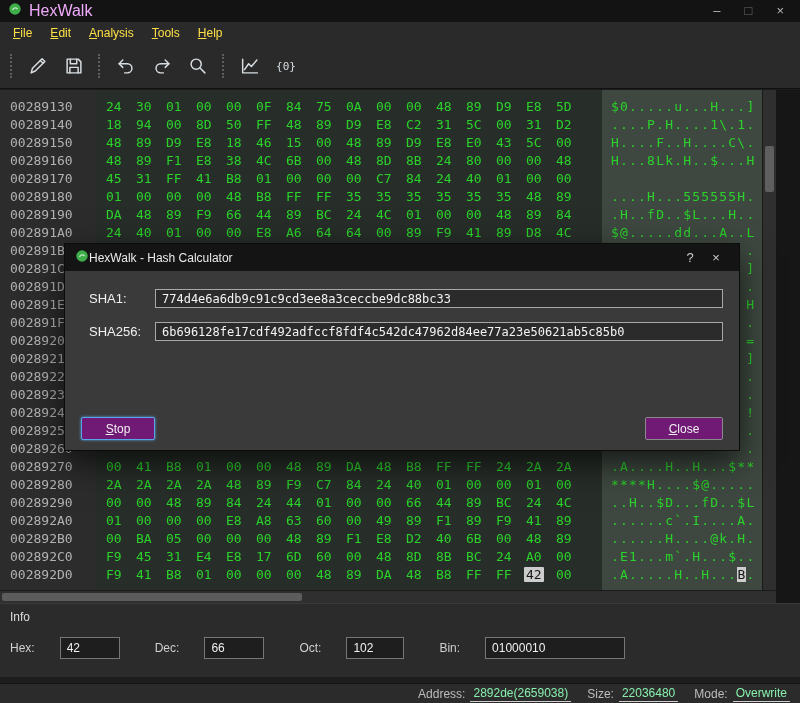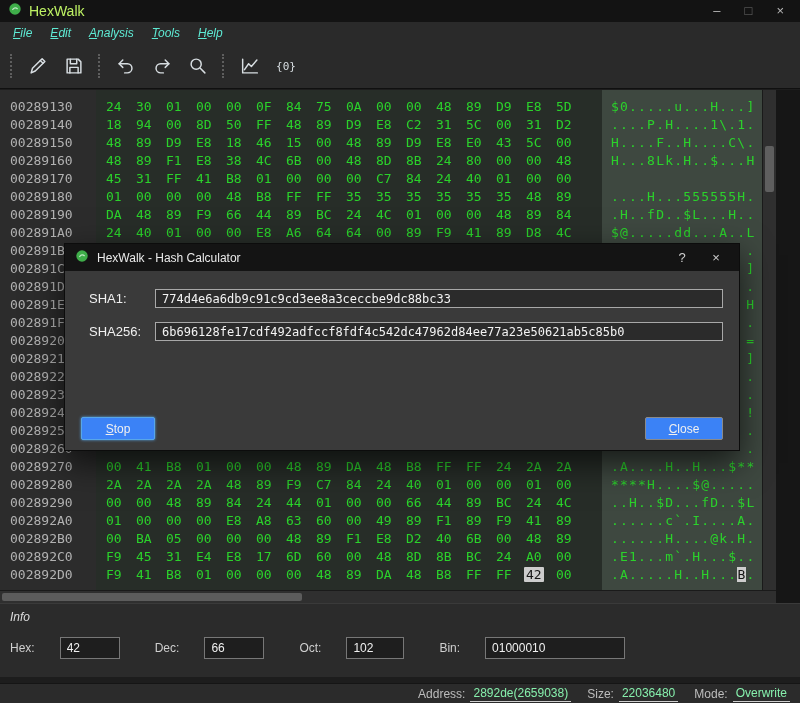--- a/index.html
+++ b/index.html
@@ -1,28 +1,28 @@
 <!DOCTYPE html>
 <html><head>
 <meta charset="utf-8">
 <style>
   * { margin:0; padding:0; box-sizing:border-box; }
   html,body { width:800px; height:703px; overflow:hidden; }
   body { background:#1d1d1d; font-family:"Liberation Sans", sans-serif; color:#e0e0e0; position:relative; }
 
   
   .titlebar { height:22px; background:#131313; display:flex; align-items:center; gap:7px; padding:0 8px; }
-  .titlebar .title { font-size:14px; color:#bef264; }
+  .titlebar .title { font-size:16px; color:#f0abfc; }
   .win-controls { margin-left:auto; display:flex; gap:24px; padding-right:8px; font-size:13px; color:#b8b8b8; }
   .wc { cursor:default; line-height:22px; }
   .wc.max { color:#6b6b6b; }
 
   
   .menubar { height:22px; background:#2a2a2a; display:flex; align-items:stretch; padding-left:4px; font-size:12px; }
-  .menu-item { padding:4px 9px 3px 9px; color:#5eead4;font-style:italic; }
+  .menu-item { padding:4px 9px 3px 9px; color:#fde047; }
 
   
   .toolbar { height:45px; background:#2a2a2a; border-bottom:1px solid #101010; display:flex; align-items:center; padding:0 4px; }
   .grip { height:24px; border-left:2px dotted #5e5e5e; margin:0 8px 0 6px; }
   .tool-btn { width:32px; height:34px; display:flex; align-items:center; justify-content:center; margin:0 2px; border-radius:3px; }
   .tool-btn svg { stroke:#d8dee2; fill:none; stroke-width:1.6; stroke-linecap:round; stroke-linejoin:round; }
 
   
   .hex-area { position:absolute; top:90px; left:0; right:0; height:513px; background:#161616; }
   .col-bg { position:absolute; top:0; bottom:13px; }
@@ -38,43 +38,43 @@
   .ascii { width:160px; padding-left:9px; color:var(--hex-text,#2bd22b); letter-spacing:1.2px; white-space:pre; position:relative; flex:0 0 auto; }
   .ascii .cursor { background:#cdcdcd; color:#161616; }
   .ascii .tail { position:absolute; right:8px; letter-spacing:0; }
   .vscroll { position:absolute; top:0; bottom:13px; right:24px; width:14px; background:#2f2f2f; border-left:1px solid #1a1a1a; }
   .vthumb { position:absolute; left:2px; right:2px; top:56px; height:46px; background:#5f5f5f; border-radius:2px; }
   .hscroll { position:absolute; bottom:0; left:0; right:24px; height:13px; background:#2f2f2f; border-top:1px solid #1a1a1a; }
   .hthumb { position:absolute; left:2px; top:2px; height:8px; width:300px; background:#5c5c5c; border-radius:2px; }
 
   
   .info { position:absolute; top:603px; left:0; right:0; height:74px; background:#2b2b2b; border-top:1px solid #3a3a3a; padding:6px 10px; }
-  .info-title { font-size:12px; color:#dcdcdc;font-style:italic; }
+  .info-title { font-size:12px; color:#dcdcdc; }
   .info-fields { display:flex; align-items:center; gap:25px; margin-top:13px; }
   .info-label { font-size:12px; color:#cfcfcf; margin-left:10px; }
   .info-label:first-child { margin-left:0; }
   .info-input { height:22px; background:#1e1e1e; border:1px solid #777; color:#f0f0f0; font-family:"Liberation Sans",sans-serif; font-size:12px; padding:0 6px; width:60px; }
   .info-input.oct { width:58px; }
   .info-input.bin { width:140px; }
 
   
   .statusbar { position:absolute; bottom:0; left:0; right:0; height:20px; background:#2b2b2b; border-top:1px solid #151515; display:flex; align-items:center; justify-content:flex-end; font-size:12px; padding-right:10px; }
   .sb-label { color:#bdbdbd; margin-left:16px; margin-right:5px; }
   .sb-value { color:#86efac; border-bottom:1px solid #cfcfcf; padding:1px 3px; }
 
   
   .dialog { position:absolute; left:64px; top:243px; width:676px; height:208px; background:#3a3a3a; border:1px solid #0c0c0c; box-shadow:0 12px 32px rgba(0,0,0,.65); }
-  .dialog-titlebar { height:27px; background:#141414; display:flex; align-items:center; gap:8px; padding:0 10px; }
+  .dialog-titlebar { height:27px; background:#141414; display:flex; align-items:center; gap:0; padding:0 10px; }
   .dialog-title { font-size:12px; color:#eaeaea; flex:1; }
   .dlg-ctl { width:26px; text-align:center; color:#cfcfcf; font-size:13px; }
   .dialog-body { position:relative; height:181px; padding-top:18px; }
   .hash-row { display:flex; align-items:center; margin:0 16px 14px 24px; }
   .hash-label { width:66px; font-size:13px; color:#f0f0f0; flex:0 0 auto; }
   .hash-input { flex:1; height:19px; background:#2b2b2b; border:1px solid #a8a8a8; color:#f3f3f3; font-family:"DejaVu Sans Mono",monospace; font-size:12px; padding:0 6px; }
-  .dlg-btn { position:absolute; bottom:12px; height:23px; background:#3b82f6; color:#f0f0f0; font-size:12px; font-family:"Liberation Sans",sans-serif; border:1px solid #8a8a8a; border-radius:2px; }
+  .dlg-btn { position:absolute; bottom:12px; height:23px; background:#701a75; color:#f0f0f0; font-size:12px; font-family:"Liberation Sans",sans-serif; border:1px solid #8a8a8a; border-radius:2px; }
   .dlg-btn.stop { left:16px; width:74px; border-color:var(--focus-blue,#58a6e8); box-shadow:0 0 3px var(--focus-blue,#58a6e8); }
   .dlg-btn.close { right:16px; width:78px; }
 </style>
 </head>
 <body style="--hex-text: #2bd22b; --addr-text: #b2b2b2; --ascii-bg: #3e4840; --focus-blue: #58a6e8;">
 
 <div class="titlebar">
   <span class="app-icon">
     <svg width="14" height="14" viewBox="0 0 16 16">
         <circle cx="8" cy="8" r="6.5" fill="#3fae4a"></circle>

